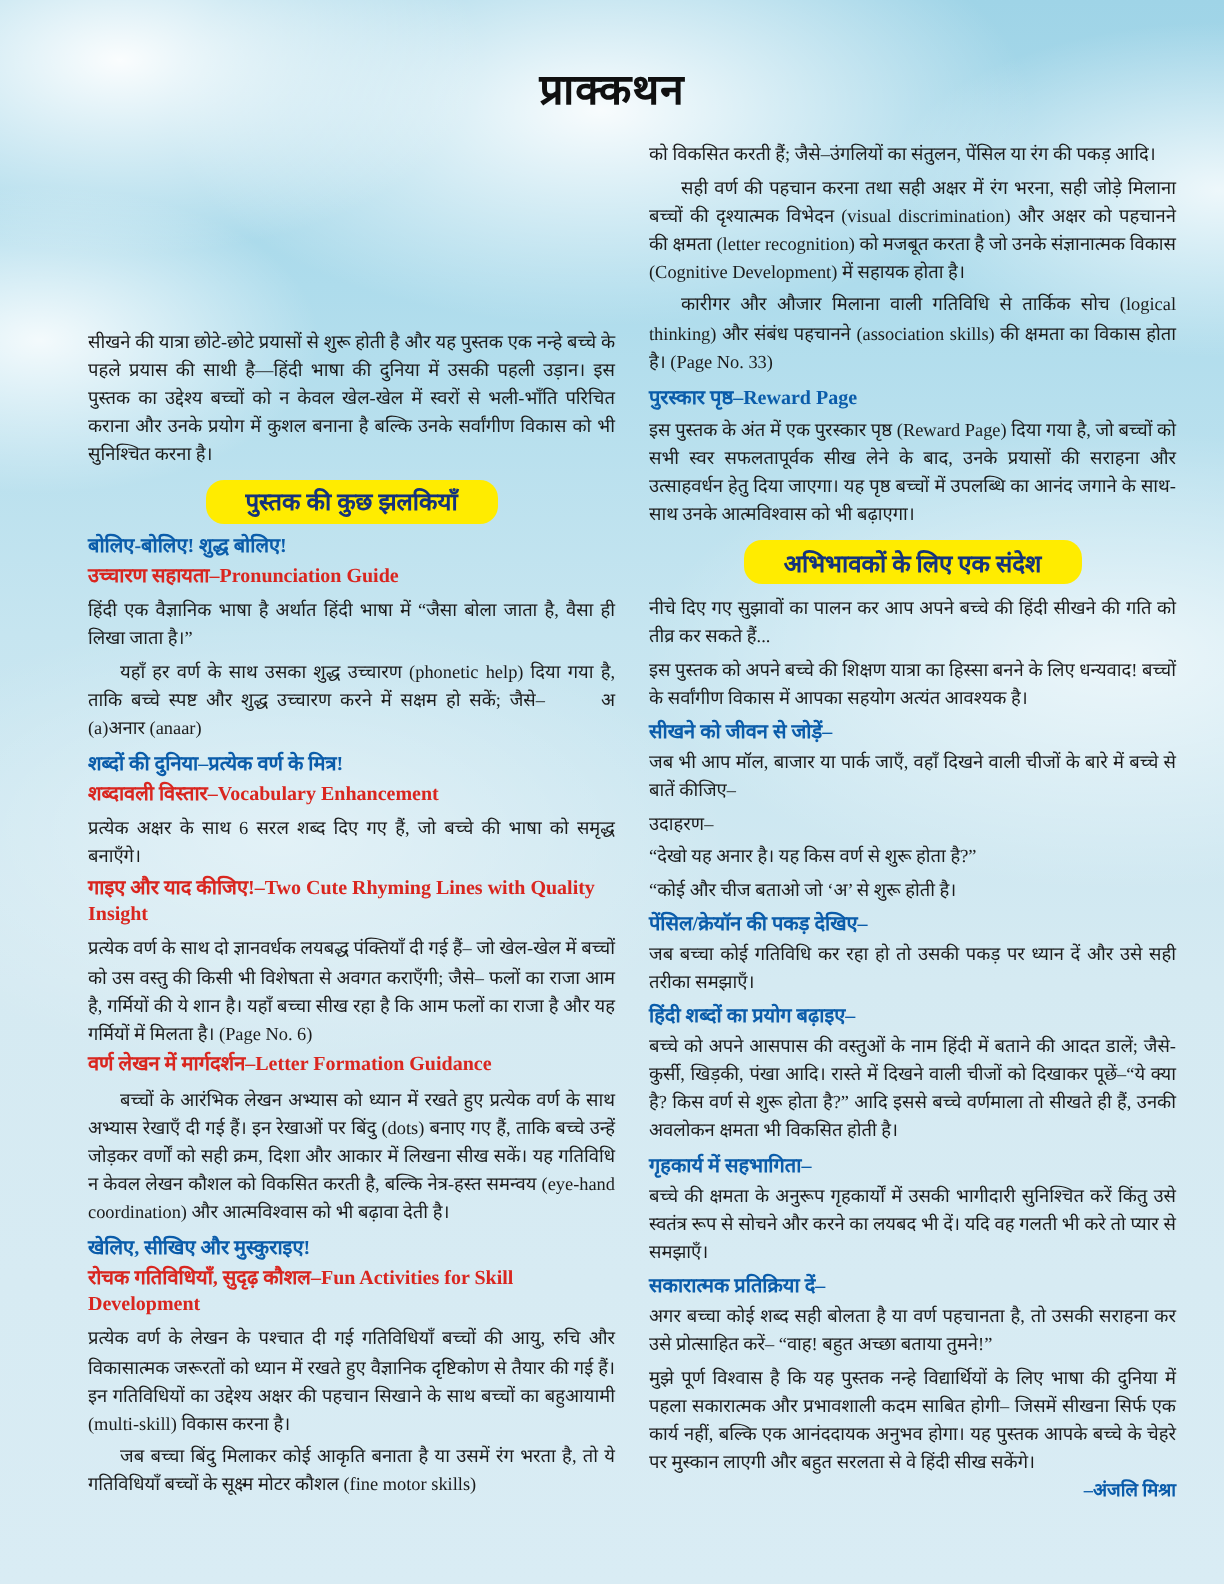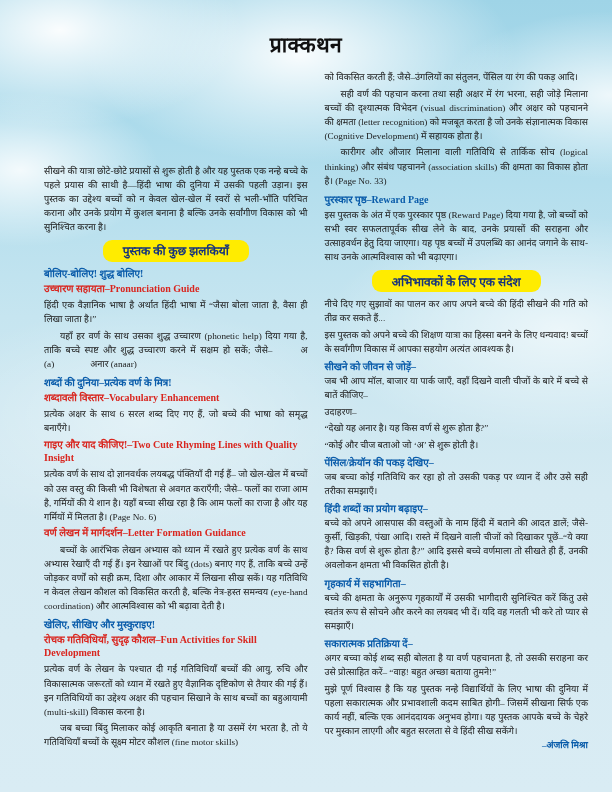--- a/index.html
+++ b/index.html
@@ -49,21 +49,21 @@
   }
   .banner{
     display:block;width:fit-content;
     margin:6px auto 5px;
     padding:2.5px 20px;
     background:#ffec00;border-radius:9px;
     font-size:12px;font-weight:bold;color:#15337c;
     text-align:center;
   }
   .ex{margin-left:28px;}
-  .ex2{margin-left:36px;}
+  .ex2{}
   .signature{float:right;color:#0a5caa;font-weight:bold;margin-left:44px;}
 </style>
 </head>
 <body>
 
 <div class="page">
   <h1 class="title">प्राक्कथन</h1>
 
   <div class="columns">
 

